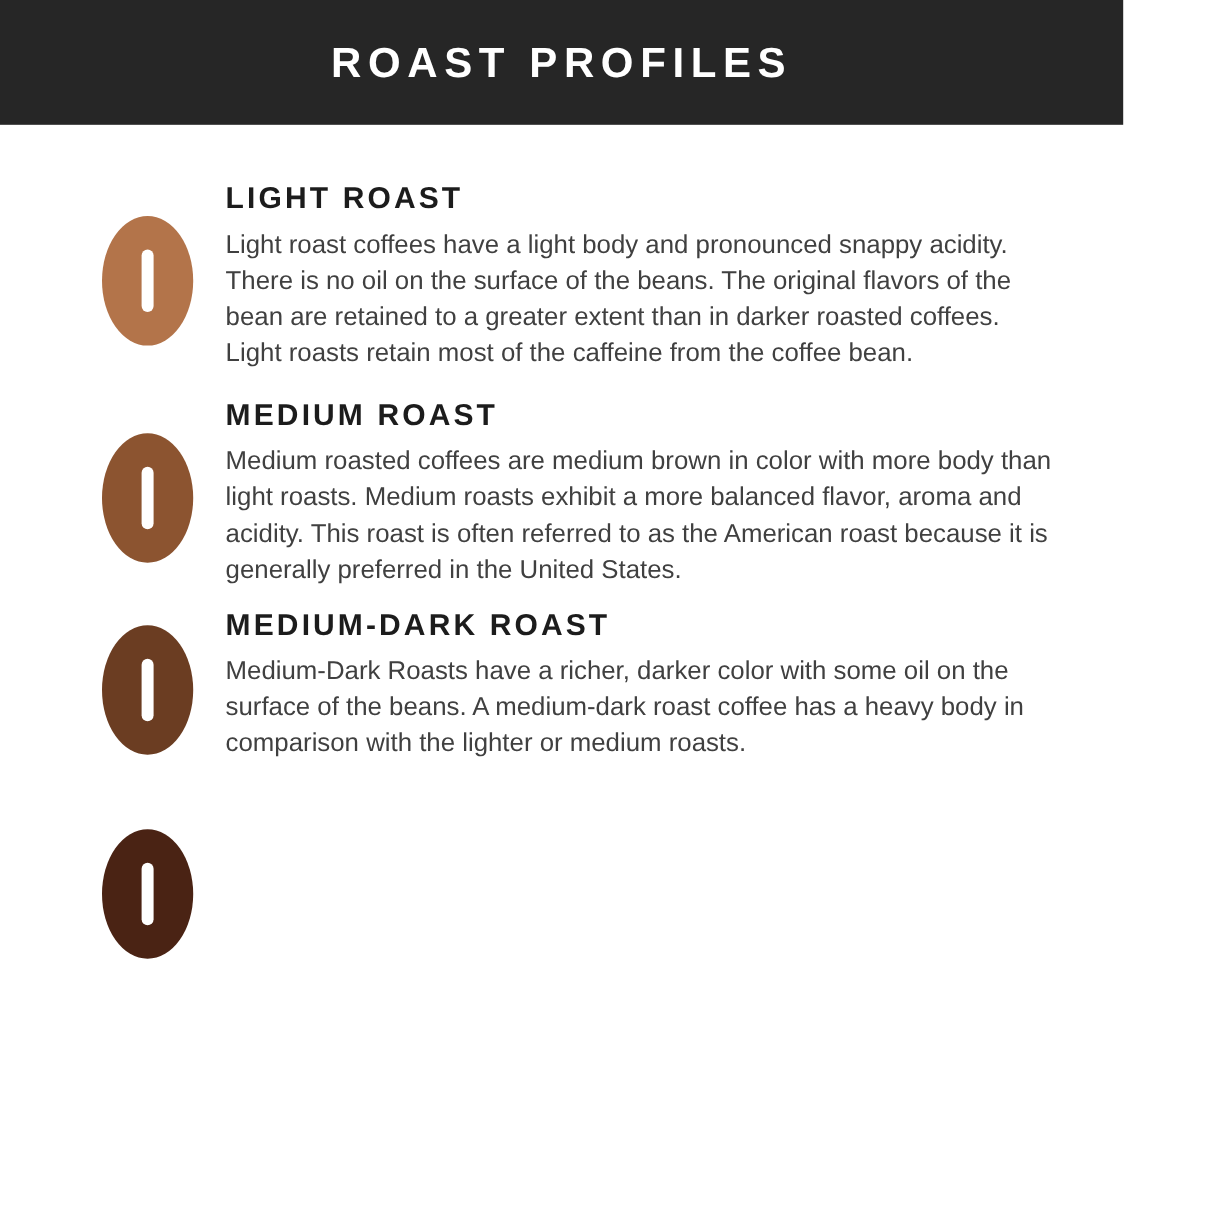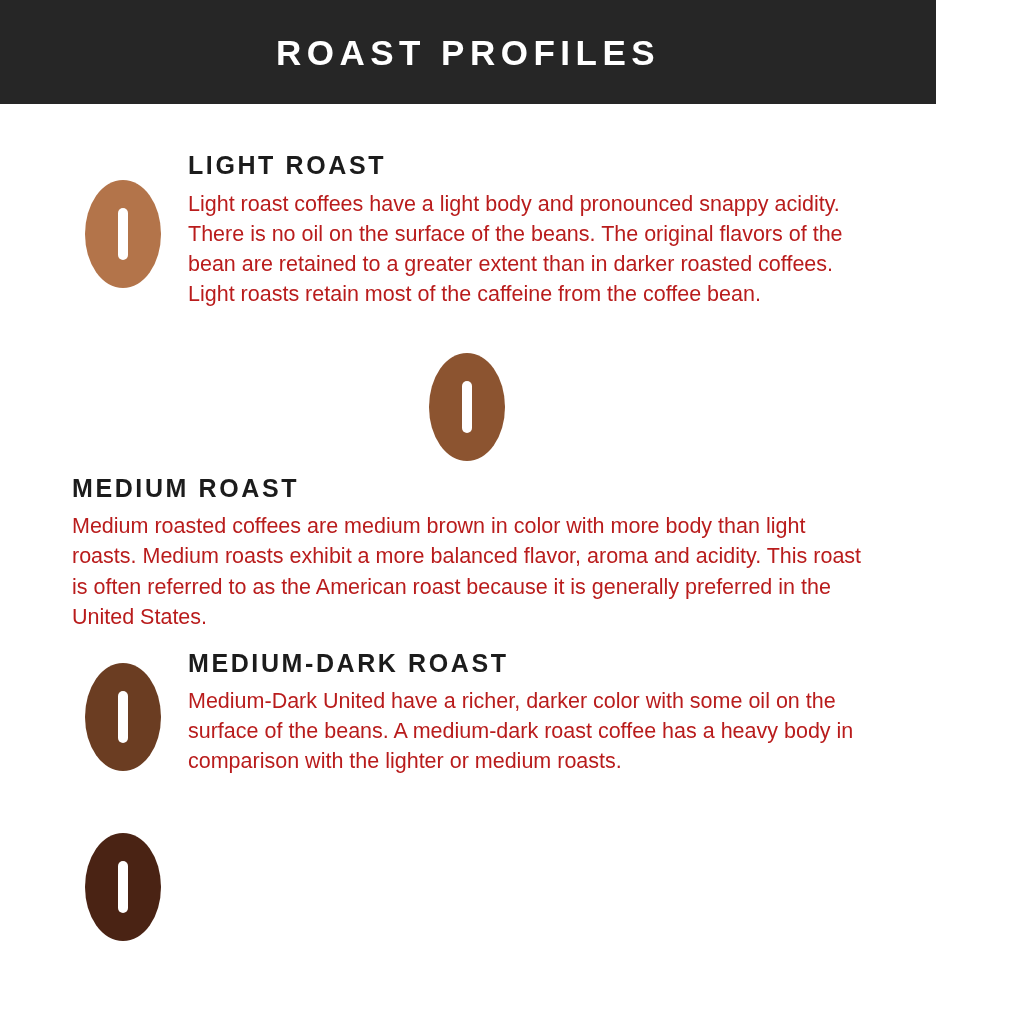--- a/index.html
+++ b/index.html
@@ -94,29 +94,29 @@
     letter-spacing: 2.6px;
     color: #1c1c1c;
     text-transform: uppercase;
     margin: 0 0 9px 0;
     line-height: 1.1;
     font-family: "Liberation Sans", sans-serif;
   }
   .roast-desc {
     font-size: 21.5px;
     line-height: 1.40;
-    color: #b91c1c;
+    color: #404040;
     margin: 0;
     font-family: "Liberation Sans", sans-serif;
     max-width: 790px;
   }
 
   
   .row-light { margin-top: 2px; }
-  .row-medium { margin-top: 36px; flex-direction: column; }
+  .row-medium { margin-top: 24px; }
   .row-mediumdark { }
   .row-dark { margin-top: 48px; }
 </style>
 </head>
 <body>
 
 <div class="page">
 
   <div class="header">
     <div class="header-title">ROAST PROFILES</div>
@@ -149,21 +149,21 @@
     </div>
 
     <div class="roast-row row-mediumdark">
       <div class="bean-col">
         <div class="bean" style="background:#6b3d22">
           <div class="crease"></div>
         </div>
       </div>
       <div class="text-col">
         <h2 class="roast-title">MEDIUM-DARK ROAST</h2>
-        <p class="roast-desc">Medium-Dark United have a richer, darker color with some oil on the surface of the beans. A medium-dark roast coffee has a heavy body in comparison with the lighter or medium roasts.</p>
+        <p class="roast-desc">Medium-Dark Roasts have a richer, darker color with some oil on the surface of the beans. A medium-dark roast coffee has a heavy body in comparison with the lighter or medium roasts.</p>
       </div>
     </div>
 
     <div class="roast-row row-dark last">
       <div class="bean-col">
         <div class="bean" style="background:#4a2314">
           <div class="crease"></div>
         </div>
       </div>
     </div>

